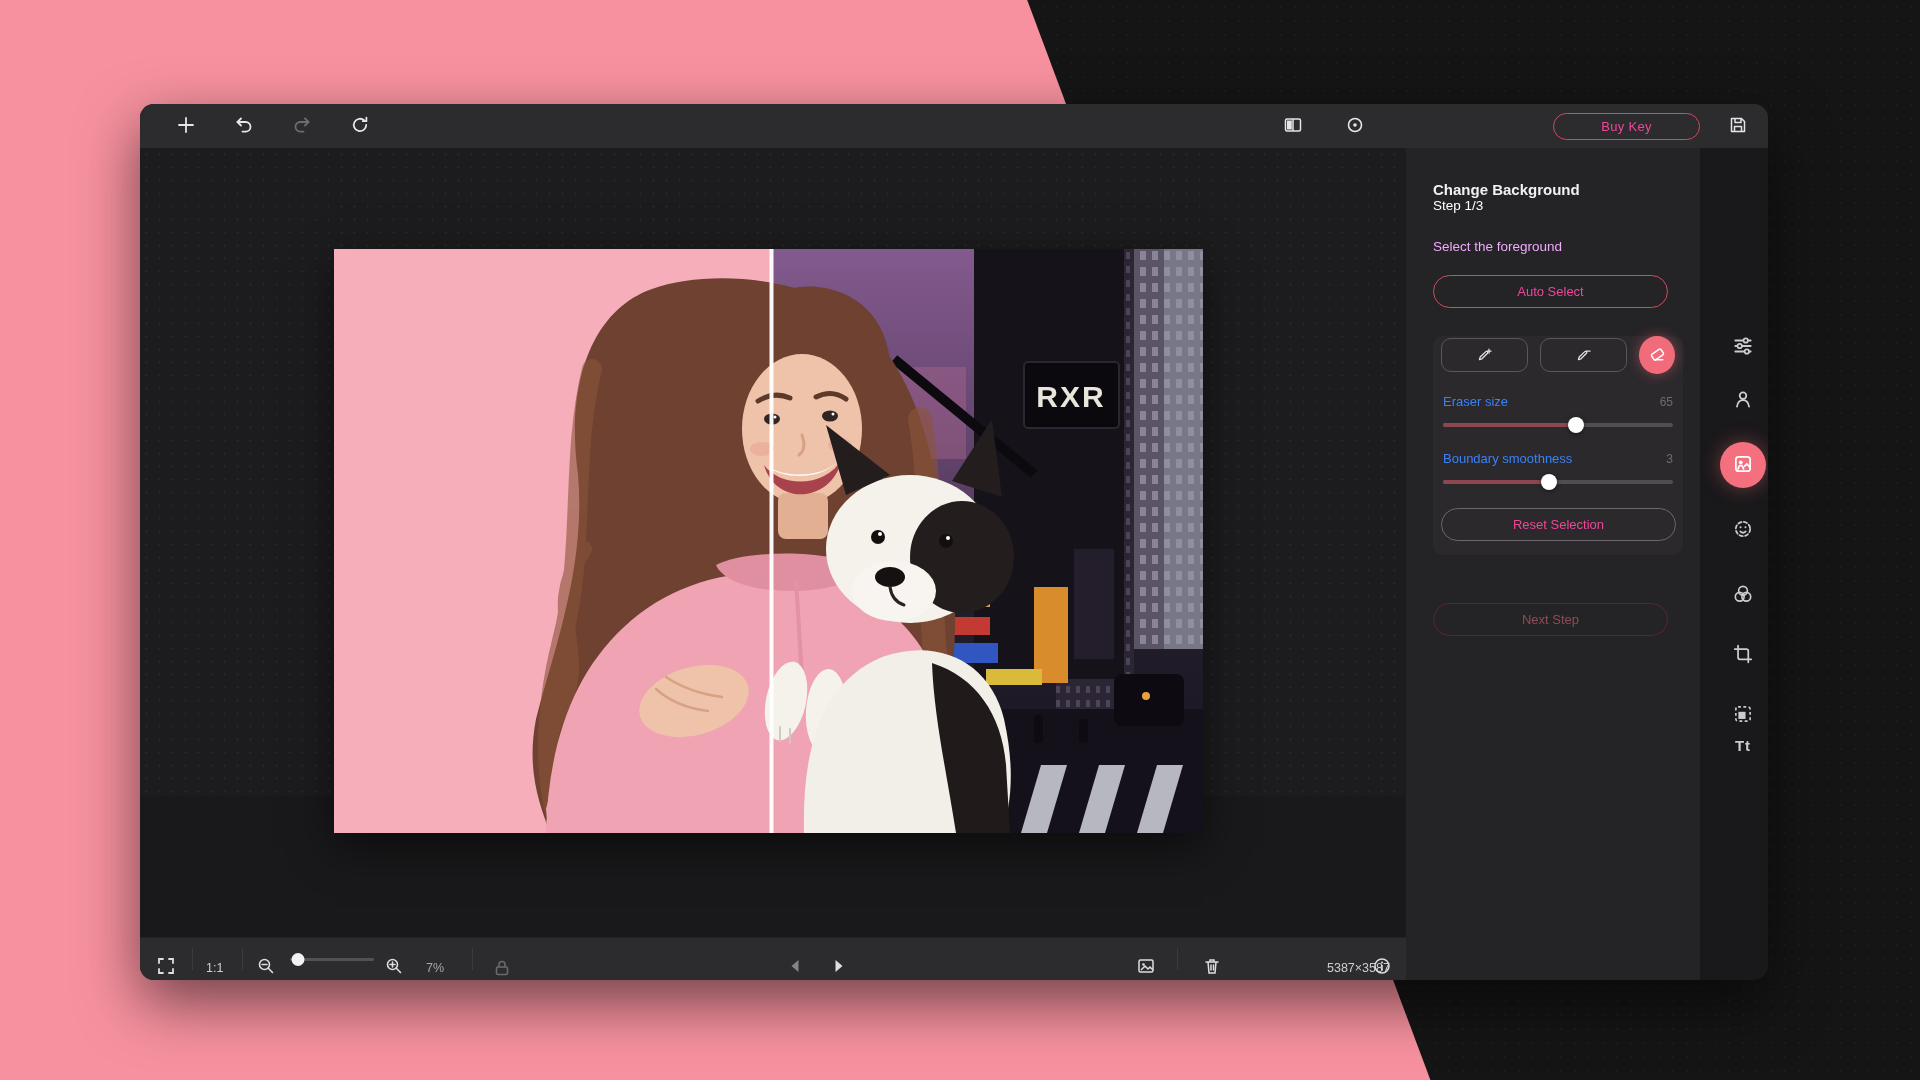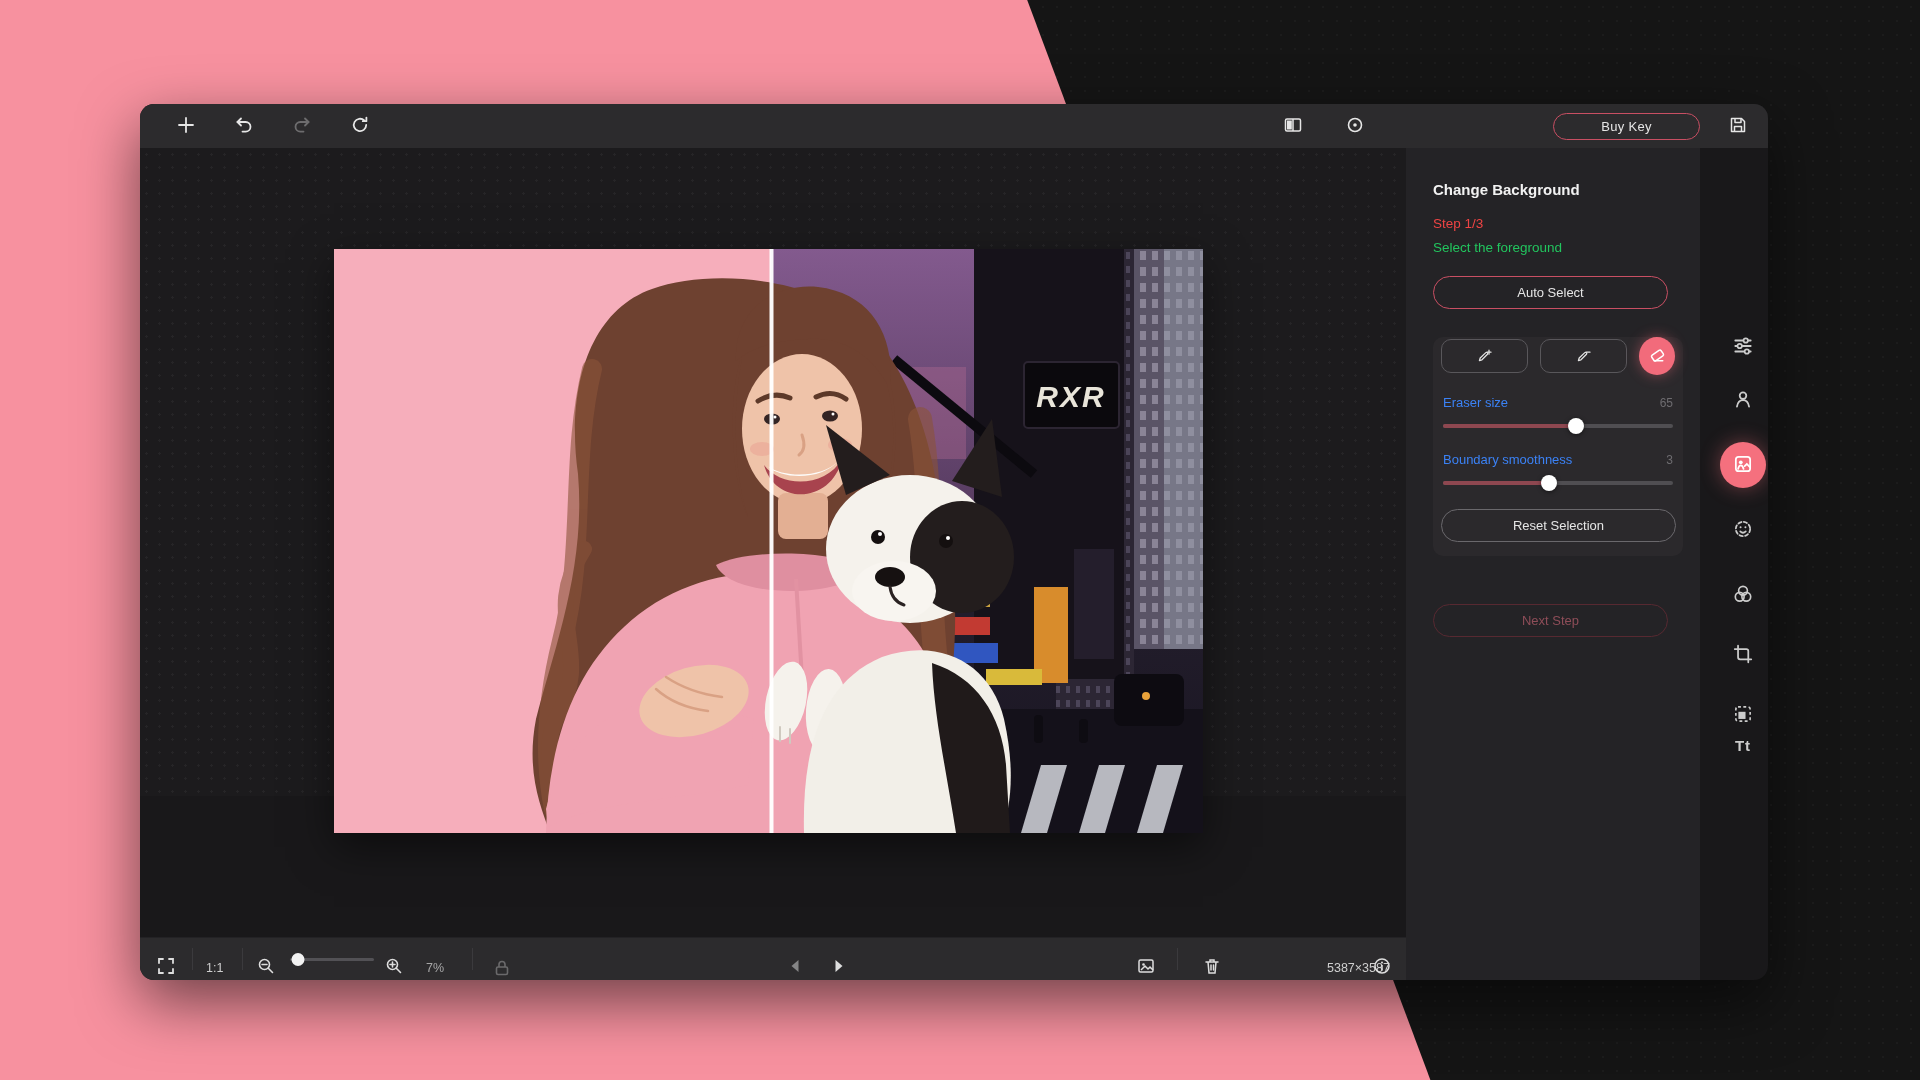--- a/index.html
+++ b/index.html
@@ -19,47 +19,47 @@
   .toolbar { position:absolute; left:0; top:0; width:100%; height:44px; background:#2c2b2d; }
   .tb-left { position:absolute; left:32px; top:0; height:44px; display:flex; align-items:center; gap:30px; }
   .tb-mid  { position:absolute; left:1139px; top:0; height:44px; display:flex; align-items:center; gap:34px; }
   .tb-end  { position:absolute; right:16px; top:0; height:44px; display:flex; align-items:center; gap:24px; }
   .tb-btn { width:28px; height:28px; display:flex; align-items:center; justify-content:center;
             color:#e6e6e6; cursor:pointer; background:none; border:none; }
   .tb-btn svg { width:20px; height:20px; }
   .dim { opacity:.35; }
 
   .pill { display:flex; align-items:center; justify-content:center; border-radius:16px;
-          background:transparent; color:#e5e5e5; font-size:13px; cursor:pointer; }
+          background:transparent; color:#ec4899; font-size:13px; cursor:pointer; }
   .buy-key { width:147px; height:27px; border:1.6px solid #c94f63; letter-spacing:.3px; }
 
   
   .canvas-area { position:absolute; left:0; top:44px; width:1266px; height:648px; background:#1c1b1d;
                  background-image:radial-gradient(rgba(255,255,255,.045) 1px, transparent 1.2px);
-                 background-size:13px 13px;font-style:italic; }
+                 background-size:13px 13px; }
   .photo { position:absolute; left:194px; top:101px; width:869px; height:584px;
            box-shadow:0 14px 40px rgba(0,0,0,.5); }
   .photo svg { display:block; width:100%; height:100%; }
 
   
   .status-bar { position:absolute; left:0; bottom:0; width:1266px; height:43px; background:#2c2b2d;
                 border-top:1px solid #232225; }
   .sb-item { position:absolute; top:0; height:59px; display:flex; align-items:center; color:#dedede; }
   .sb-item svg { width:20px; height:20px; }
   .sb-text { font-size:12.5px; color:#cfcfcf; }
   .sb-divider { position:absolute; top:10px; width:1px; height:22px; background:#3b3a3d; }
   .zoom-track { position:absolute; top:20px; left:150px; width:84px; height:3px; background:#525155; border-radius:2px; }
   .zoom-thumb { position:absolute; top:-5px; width:13px; height:13px; border-radius:50%; background:#f2f2f2; transform:translateX(-50%); }
 
   
   .side-panel { position:absolute; left:1266px; top:44px; width:294px; height:832px; background:#242326;
                 padding:0 0 3px 27px; }
   .sp-title { margin-top:33px; font-size:15px; font-weight:bold; color:#f2f2f2; }
-  .sp-step { margin-top:18px; font-size:13.5px; color:#ef4444; }
-  .sp-instr { margin-top:9px; font-size:13.5px; color:#22c55e; }
+  .sp-step { font-size:13.5px; color:#ffffff; }
+  .sp-instr { margin-top:26px; font-size:13.5px; color:#f0abfc; }
   .sp-btn { width:235px; height:33px; border-radius:17px; font-size:13px; }
   .auto-select { margin-top:21px; border:1.6px solid #c94f63; }
   .section { margin-top:28px; width:250px; background:#2b292c; border-radius:10px; padding-bottom:14px; }
   .tabs { display:flex; height:38px; }
   .tab { flex:1; display:flex; align-items:center; justify-content:center; gap:8px;
          font-size:13px; color:#c9c9c9; cursor:pointer; }
   .tab svg { width:16px; height:16px; }
   .tab.active { background:#3a383b; border-radius:10px 10px 0 0; color:#ffffff; }
   .tool-row { display:flex; align-items:center; gap:12px; margin:24px 8px 0 8px; }
   .tool-btn { width:92px; height:34px; border:1.5px solid #59575b; border-radius:10px; background:none;

